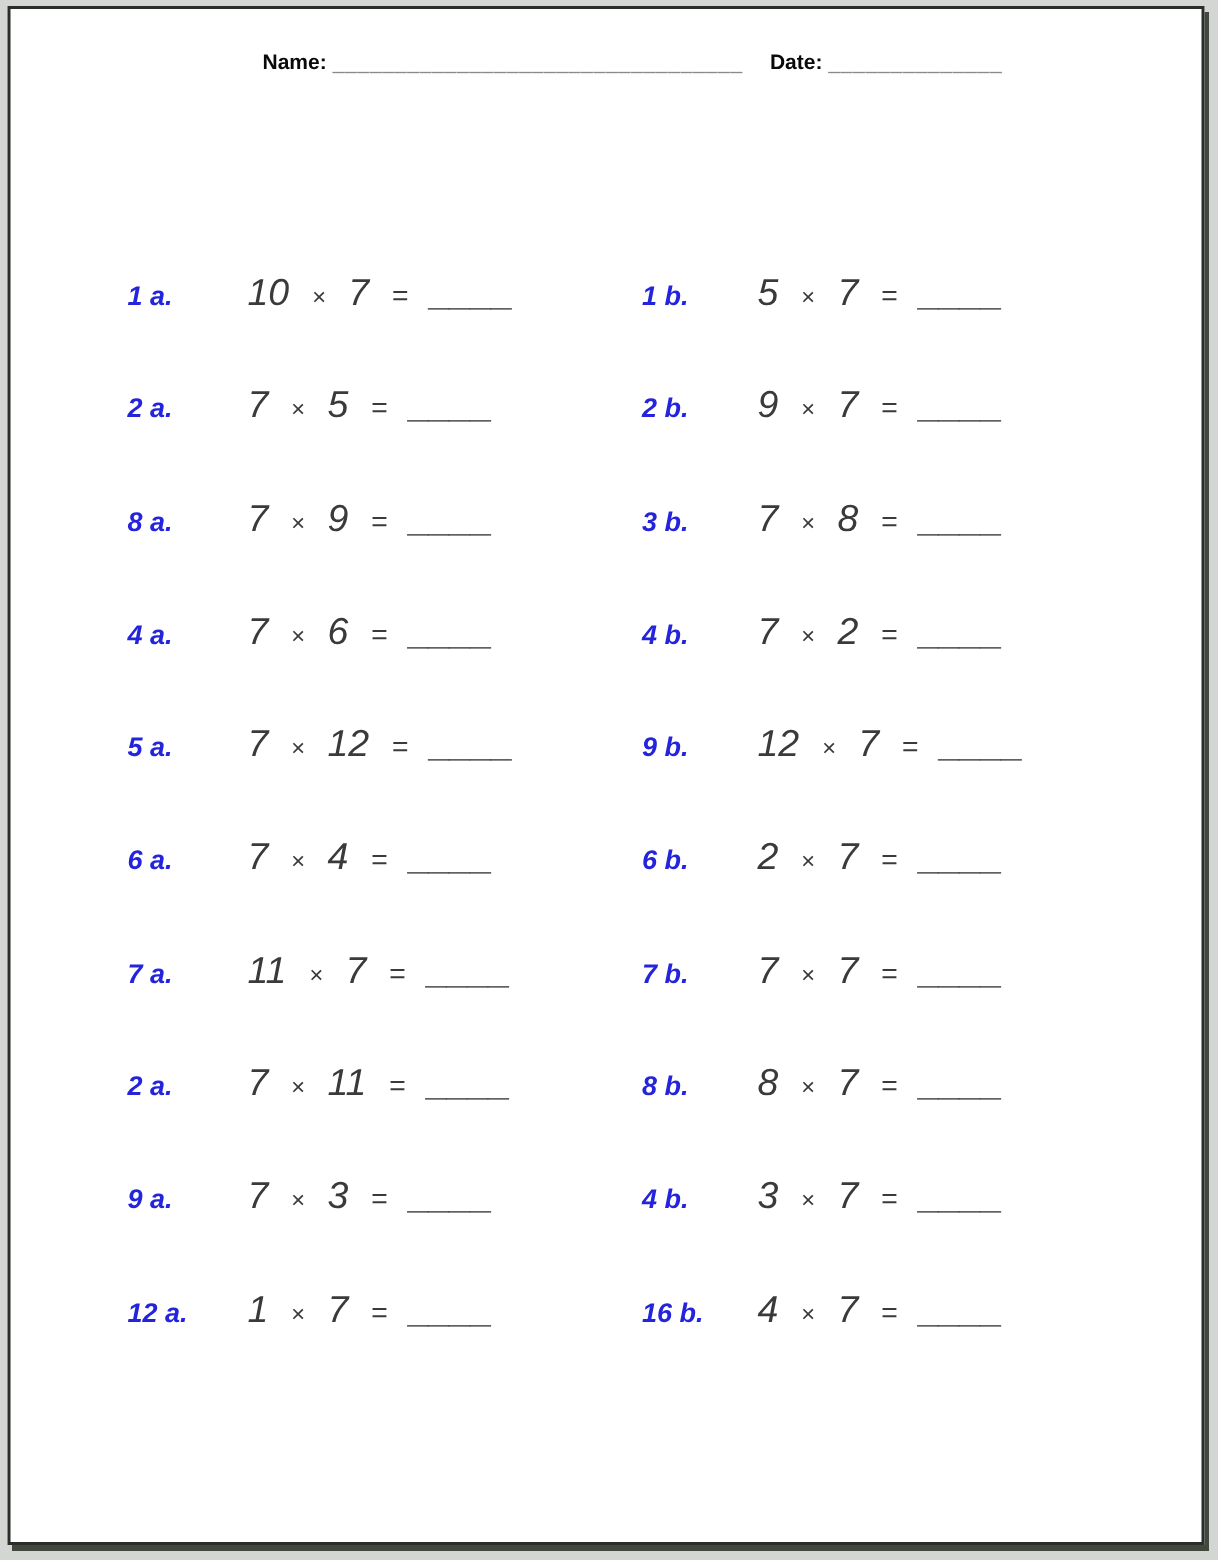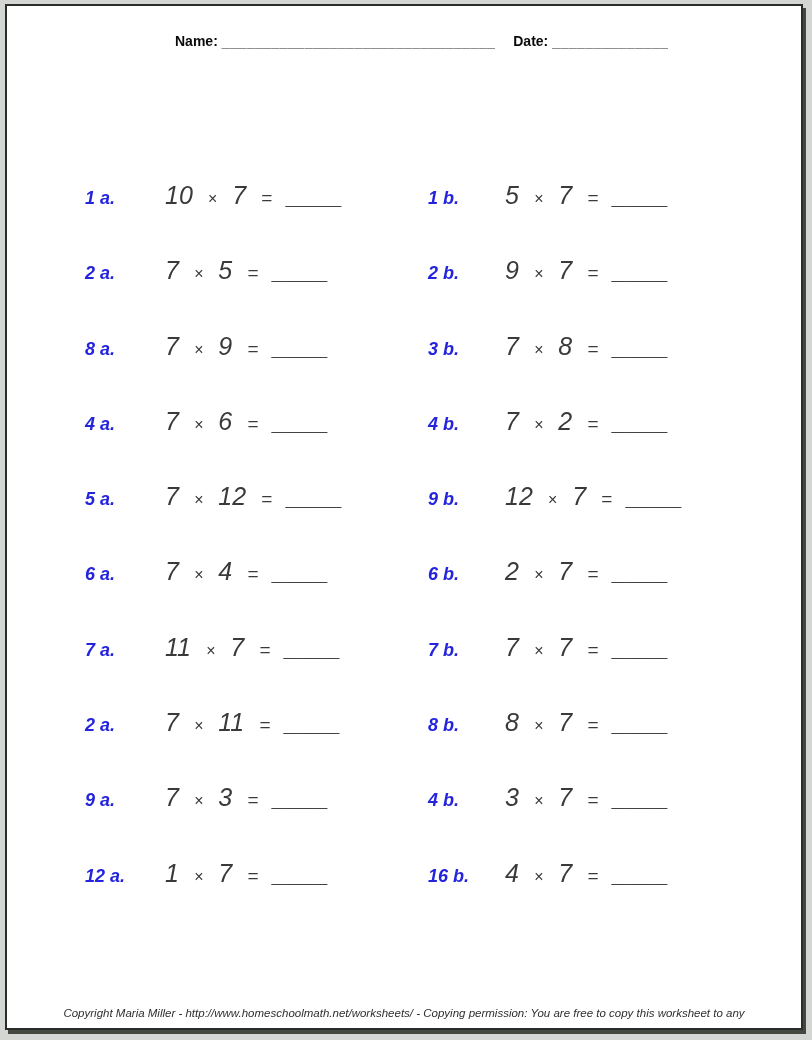--- a/index.html
+++ b/index.html
@@ -308,16 +308,15 @@
           <span class="ptimes">×</span>
           <span class="pf">7</span>
           <span class="peq">=</span>
           <span class="pblank">____</span>
         </span>
     </div>
 
   </div>
 
   <div class="footer">
-    <div>Copyright Maria Miller - http://www.homeschoolmath.net/worksheets/ - Copying permission: You are free to copy this worksheet to any</div>
   </div>
 
 </div>
 
 </body></html>

